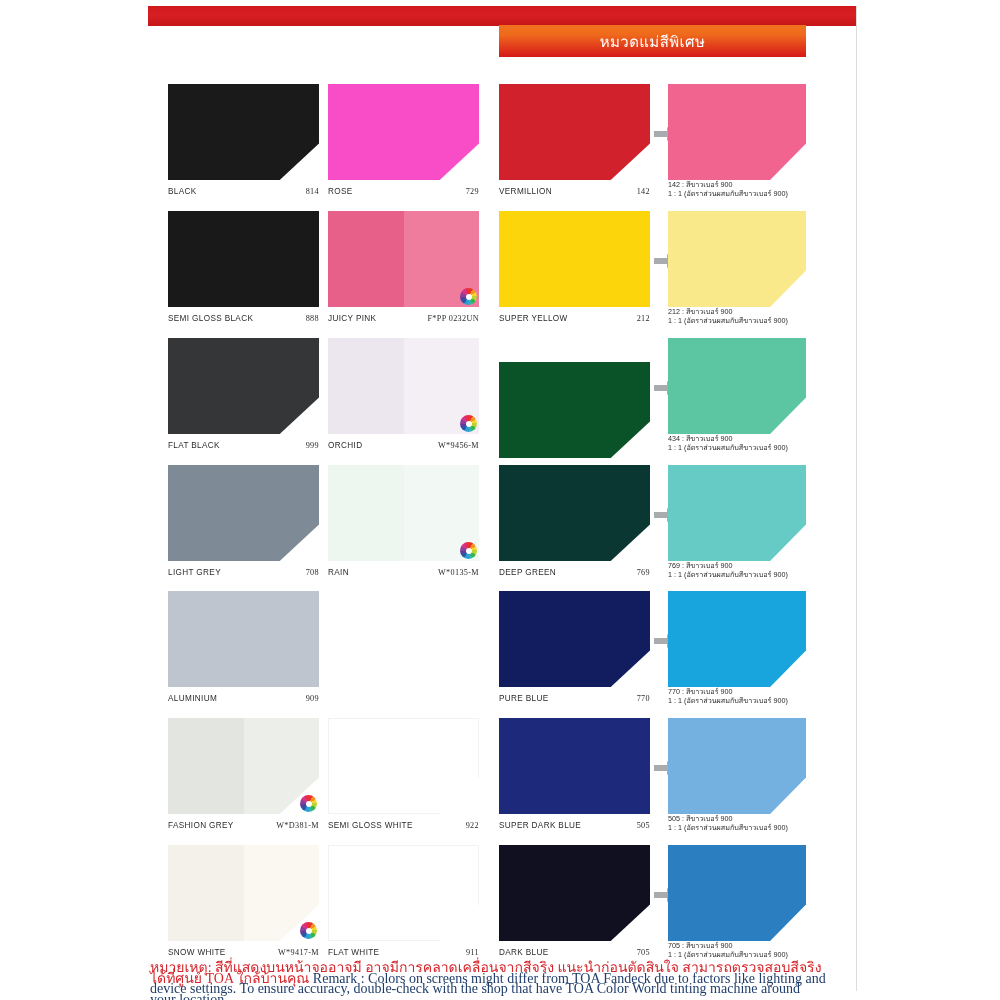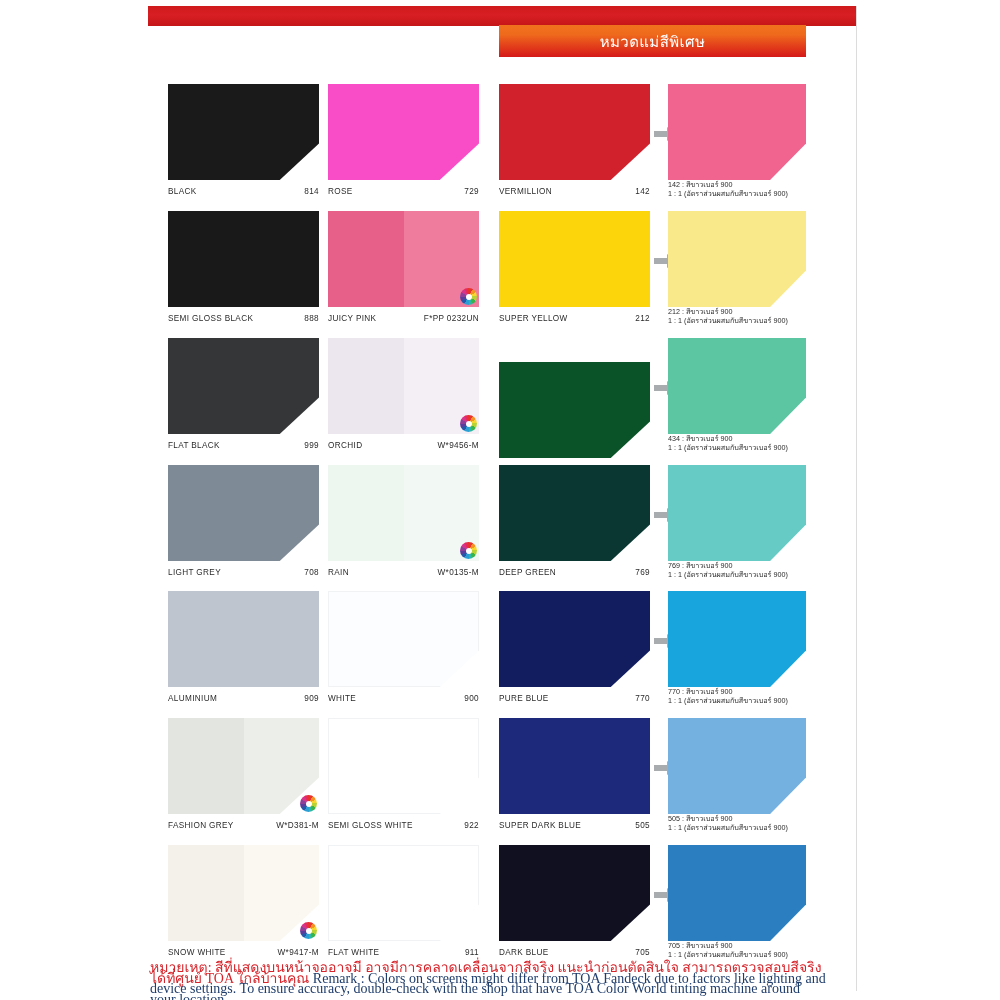--- a/index.html
+++ b/index.html
@@ -117,21 +117,21 @@
     left: 0; right: 0; bottom: 0;
     height: 14px;
     display: flex; align-items: flex-end;
     justify-content: space-between;
     font-size: 8.2px;
     color: #2b2b2b;
     letter-spacing: .35px;
     white-space: nowrap;
   }
   .cap .nm { text-transform: uppercase; }
-  .cap .cd { text-align: center; }
+  .cap .cd { text-align: center; font-family: Liberation Serif, serif; }
 
   
   .cap2 {
     position: absolute;
     left: 0; right: 0; bottom: -2px;
     font-size: 7.2px;
     line-height: 8.4px;
     color: #2b2b2b;
     white-space: nowrap;
   }
@@ -255,29 +255,20 @@
       </div>
       <div class="cell" style="left: 168px; top: 591px; width: 151px; height: 112px;">
         <div class="swatch">
           <div class="chamfer plain" style="background: rgb(191, 197, 206);"></div>
         </div>
         <div class="cap">
           <span class="nm">ALUMINIUM</span>
           <span class="cd">909</span>
         </div>
       </div>
-      <div class="cell" style="left: 328px; top: 591px; width: 151px; height: 112px;">
-        <div class="swatch">
-          <div class="chamfer" style="background: rgb(251, 253, 254); box-shadow: rgb(240, 242, 243) 0px 0px 0px 1px inset;"></div>
-        </div>
-        <div class="cap">
-          <span class="nm">WHITE</span>
-          <span class="cd">900</span>
-        </div>
-      </div>
       <div class="cell" style="left: 168px; top: 718px; width: 151px; height: 112px;">
         <div class="swatch">
           <div class="chamfer">
             <div class="half-l" style="background: rgb(226, 229, 224);"></div>
             <div class="half-r" style="background: rgb(236, 238, 233);"></div>
           </div>
           <div class="cw"></div>
         </div>
         <div class="cap">
           <span class="nm">FASHION GREY</span>

